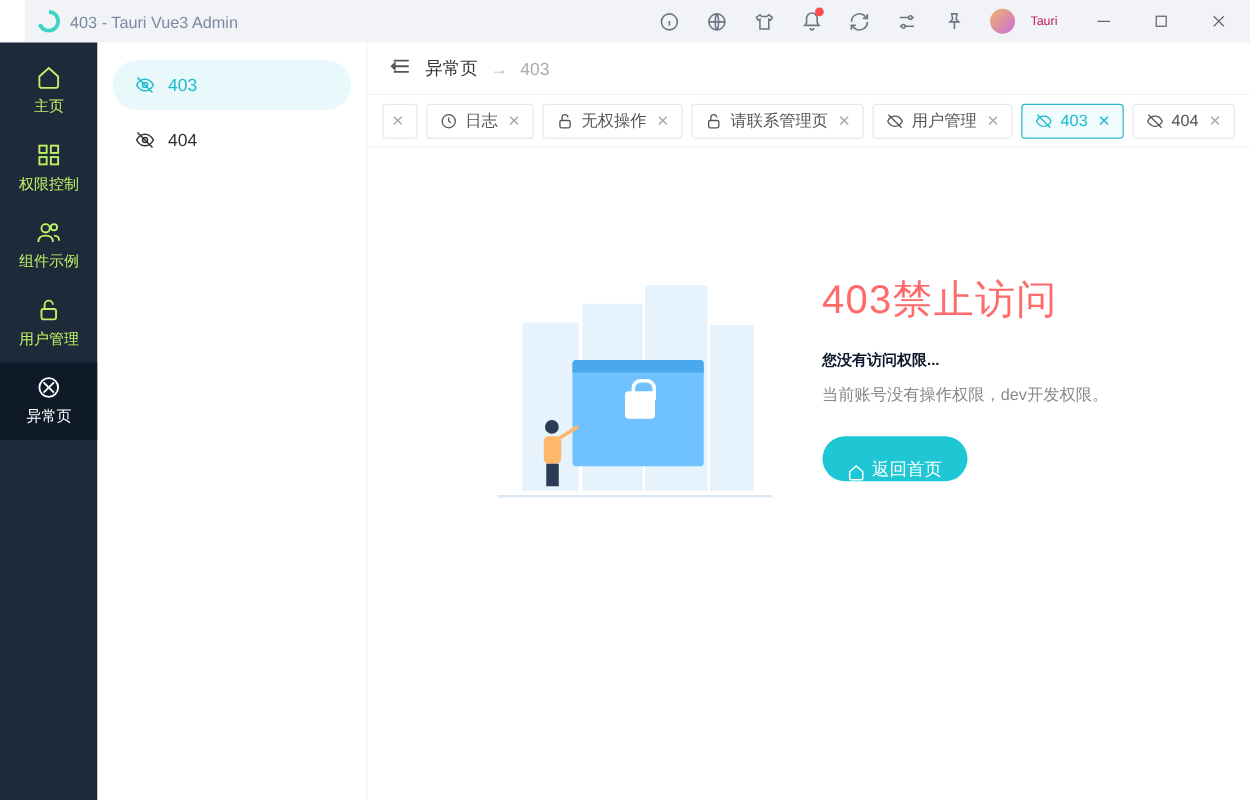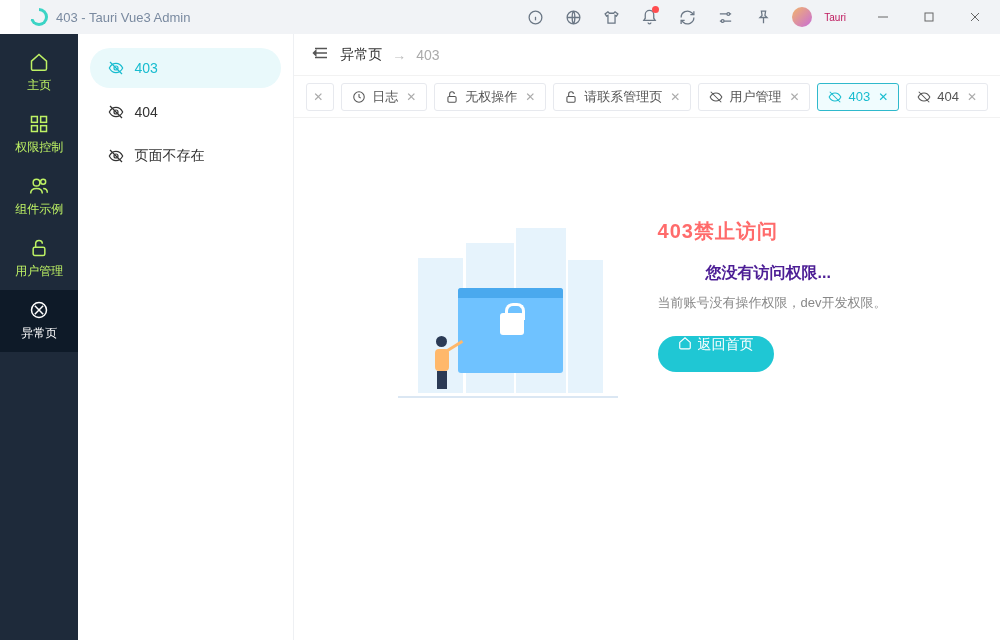--- a/index.html
+++ b/index.html
@@ -60,24 +60,24 @@
 .illus .lock { position: absolute; left: 92px; top: 95px; width: 24px; height: 22px; background: #fff; border-radius: 3px; }
 .illus .lock::before { content: ""; position: absolute; left: 5px; top: -10px; width: 14px; height: 14px; border: 3px solid #fff; border-bottom: none; border-radius: 8px 8px 0 0; }
 .illus .person { position: absolute; left: 25px; top: 118px; width: 18px; height: 52px; }
 .illus .person .head { width: 11px; height: 11px; background: #2b3a55; border-radius: 50%; margin: 0 auto; }
 .illus .person .body { width: 14px; height: 22px; background: #ffb86b; border-radius: 4px; margin: 2px auto 0; }
 .illus .person .legs { width: 10px; height: 18px; background: #2b3a55; margin: 0 auto; }
 .illus .person .arm { position: absolute; left: 11px; top: 9px; width: 20px; height: 3px; background: #ffb86b; transform: rotate(-32deg); }
 .illus .ground { position: absolute; left: -10px; right: -10px; bottom: 20px; height: 2px; background: #dbe7f3; }
 
 .msg { max-width: 280px; }
-.msg h1 { font-size: 20px; color: #ff6b6b; font-weight: 700; margin-bottom: 18px; letter-spacing: 1px; }
-.msg h2 { font-size: 16px; color: #4c1d95; margin-bottom: 10px; margin-left: 48px; }
+.msg h1 { font-size: 32px; color: #ff6b6b; font-weight: 400; margin-bottom: 18px; letter-spacing: 1px; }
+.msg h2 { font-size: 12px; color: #0f172a; margin-bottom: 10px; }
 .msg p { font-size: 13px; color: #888; margin-bottom: 24px; }
-.msg button { background: #1fc7d4; color: #fff; border: none; height: 36px; padding: 0 20px; border-radius: 18px; font-size: 14px; cursor: pointer; display: flex; align-items: flex-start; gap: 6px; }
+.msg button { background: #1fc7d4; color: #fff; border: none; height: 36px; padding: 0 20px; border-radius: 18px; font-size: 14px; cursor: pointer; display: flex; align-items: flex-end; gap: 6px; }
 .msg button svg { width: 14px; height: 14px; }
 </style>
 </head>
 <body>
 
 <div class="titlebar">
   <div class="logo"></div>
   <div class="title">403 - Tauri Vue3 Admin</div>
   <div class="spacer"></div>
   <div class="ticon">
@@ -195,28 +195,20 @@
         </svg>
       <span>403</span>
     </div>
     <div class="sub-item">
       <svg viewBox="0 0 24 24" fill="none" stroke="currentColor" stroke-width="1.8">
           <path d="M2 12s3.5-7 10-7 10 7 10 7-3.5 7-10 7-10-7-10-7z"></path>
           <circle cx="12" cy="12" r="3"></circle>
           <line x1="3" y1="3" x2="21" y2="21"></line>
         </svg>
       <span>404</span>
-    </div>
-    <div class="sub-item">
-      <svg viewBox="0 0 24 24" fill="none" stroke="currentColor" stroke-width="1.8">
-          <path d="M2 12s3.5-7 10-7 10 7 10 7-3.5 7-10 7-10-7-10-7z"></path>
-          <circle cx="12" cy="12" r="3"></circle>
-          <line x1="3" y1="3" x2="21" y2="21"></line>
-        </svg>
-      <span>页面不存在</span>
     </div>
   </div>
 
   <div class="main">
     <div class="crumbs">
       <span class="menu-ic"><svg viewBox="0 0 24 24" fill="none" stroke="currentColor" stroke-width="2">
             <line x1="4" y1="6" x2="20" y2="6"></line>
             <line x1="4" y1="12" x2="20" y2="12"></line>
             <line x1="4" y1="18" x2="20" y2="18"></line>
             <path d="M2 12l3-3v6z" fill="currentColor"></path>

